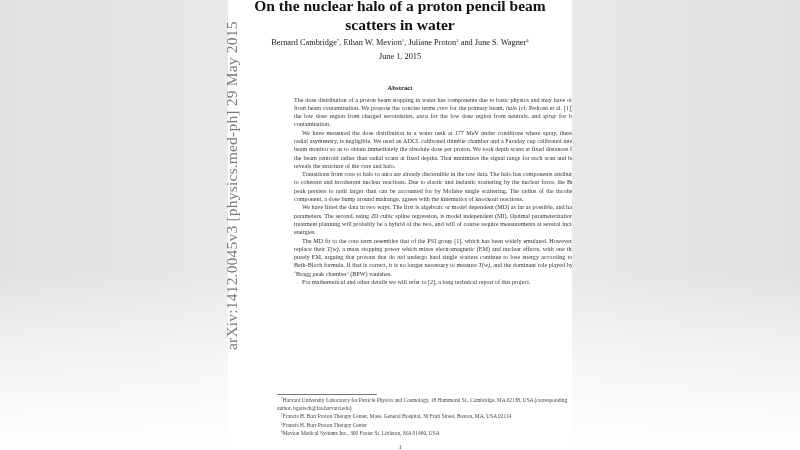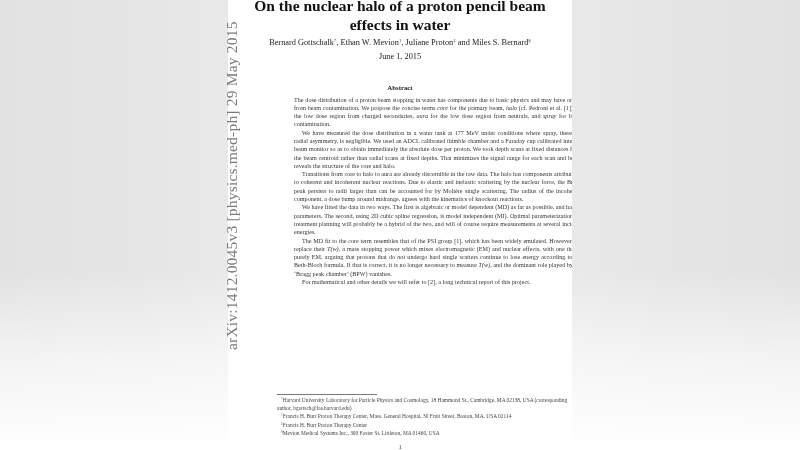--- a/index.html
+++ b/index.html
@@ -75,25 +75,25 @@
 </head>
 <body>
 
 <div class="side-left"></div>
 <div class="side-right"></div>
 
 <div class="page">
 
   <div class="title">
     <div>On the nuclear halo of a proton pencil beam</div>
-    <div>effects in water</div>
+    <div>scatters in water</div>
   </div>
 
   <div class="authors">
-    <span>Bernard Gottschalk</span><sup>*</sup><span>,  </span><span>Ethan W. Mevion</span><sup>†</sup><span>,  </span><span>Juliane Proton</span><sup>‡</sup><span>  and </span><span>Miles S. Bernard</span><sup>§</sup>
+    <span>Bernard Cambridge</span><sup>*</sup><span>,  </span><span>Ethan W. Mevion</span><sup>†</sup><span>,  </span><span>Juliane Proton</span><sup>‡</sup><span>  and </span><span>June S. Wagner</span><sup>§</sup>
   </div>
 
   <div class="date">June 1, 2015</div>
 
   <div class="abs-heading">Abstract</div>
 
   <div class="abstract">
     <p class="first"><span>The dose distribution of a proton beam stopping in water has components due to basic physics and may have others from beam contamination. We propose the concise terms </span><i>core</i><span> for the primary beam, </span><i>halo</i><span> (cf. Pedroni et al. [1]) for the low dose region from charged secondaries, </span><i>aura</i><span> for the low dose region from neutrals, and </span><i>spray</i><span> for beam contamination.</span></p>
     <p>We have measured the dose distribution in a water tank at 177 MeV under conditions where spray, therefore radial asymmetry, is negligible. We used an ADCL calibrated thimble chamber and a Faraday cup calibrated integral beam monitor so as to obtain immediately the absolute dose per proton. We took depth scans at fixed distances from the beam centroid rather than radial scans at fixed depths. That minimizes the signal range for each scan and better reveals the structure of the core and halo.</p>
     <p>Transitions from core to halo to aura are already discernible in the raw data. The halo has components attributable to coherent and incoherent nuclear reactions. Due to elastic and inelastic scattering by the nuclear force, the Bragg peak persists to radii larger than can be accounted for by Molière single scattering. The radius of the incoherent component, a dose bump around midrange, agrees with the kinematics of knockout reactions.</p>

